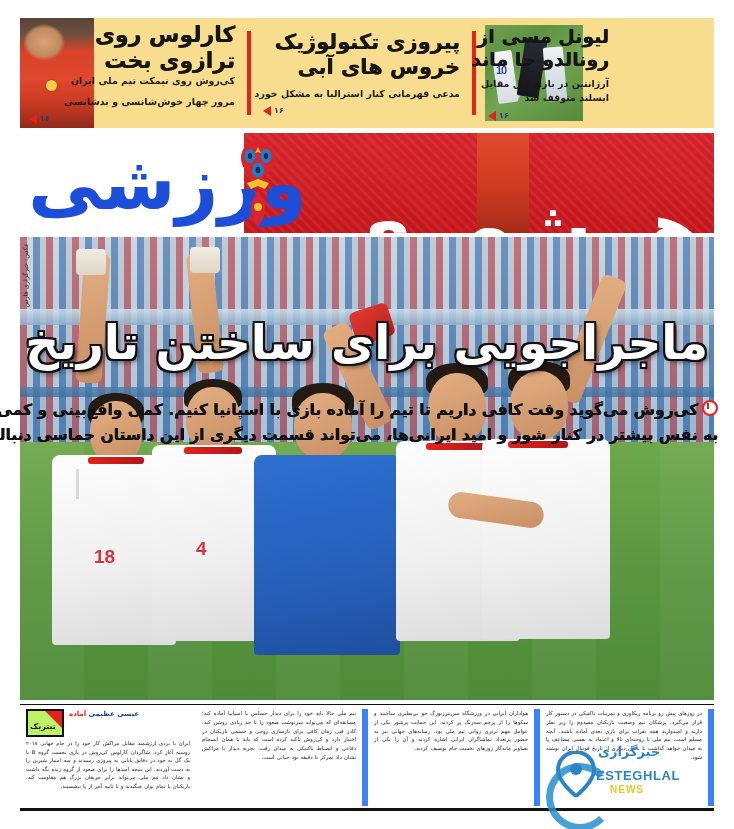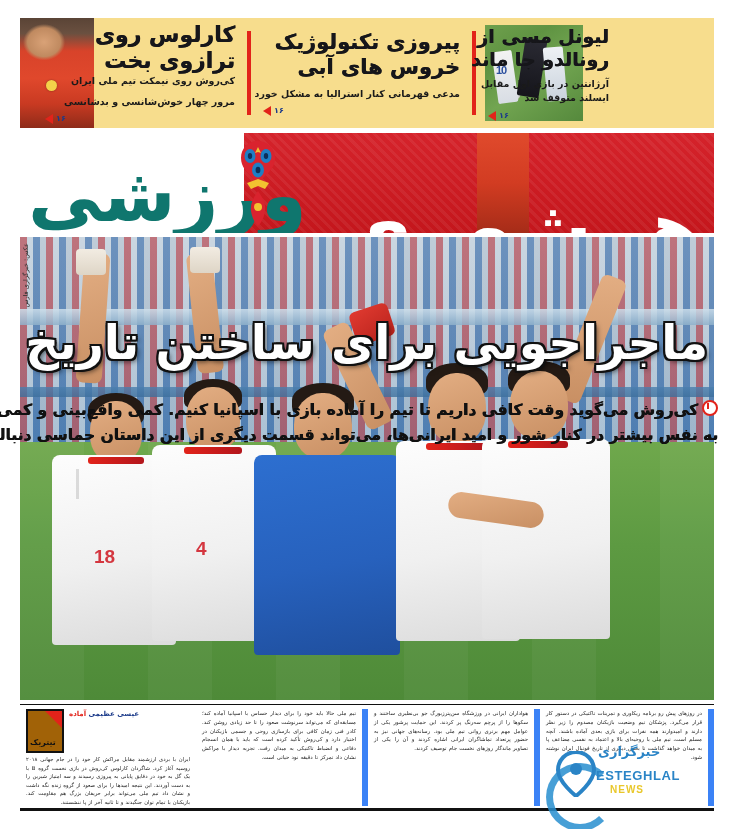--- a/index.html
+++ b/index.html
@@ -32,21 +32,21 @@
     overflow: hidden;
   }
   .banner-cell {
     position: relative;
     height: 100%;
     box-sizing: border-box;
     display: flex;
     flex-direction: column;
     justify-content: center;
   }
-  .cell-coach { width: 244px; padding-left: 16px; }
+  .cell-coach { width: 244px; }
   .cell-tech  { width: 215px; }
   .cell-messi { width: 235px; }
 
   .banner-divider {
     width: 4px;
     height: 84px;
     background: #e2231a;
     align-self: center;
     flex: 0 0 auto;
     margin: 0 3px;
@@ -171,26 +171,26 @@
     font-weight: 700;
     font-size: 80px;
     line-height: 92px;
     color: #ffffff;
     white-space: nowrap;
     letter-spacing: -3px;
     margin-top: 48px;
   }
   .mast-word-blue {
     position: absolute;
-    left: 8px; top: 16px;
+    left: 8px; top: 4px;
     font-family: "DejaVu Sans", sans-serif;
     font-weight: 700;
     font-size: 74px;
     line-height: 92px;
-    color: #0f766e;
+    color: #1d4ed8;
     white-space: nowrap;
     letter-spacing: -3px;
   }
   .wc-logo {
     position: absolute;
     right: 432px;
     top: 6px;
     width: 48px;
     height: 88px;
   }
@@ -383,25 +383,25 @@
 
   .edit-head {
     display: flex;
     flex-direction: row-reverse;
     align-items: flex-start;
     gap: 5px;
     margin-bottom: 2px;
   }
   .edit-badge {
     position: relative;
-    width: 38px; height: 44px;
+    width: 38px; height: 28px;
     border: 2.5px solid #111;
     box-sizing: border-box;
     flex: 0 0 auto;
-    background: #a16207;
+    background: #bef264;
   }
   .edit-badge .fold {
     position: absolute;
     right: 0; top: 0;
     width: 0; height: 0;
     border-top: 17px solid #e2231a;
     border-left: 17px solid transparent;
   }
   .edit-badge .bl {
     position: absolute;

